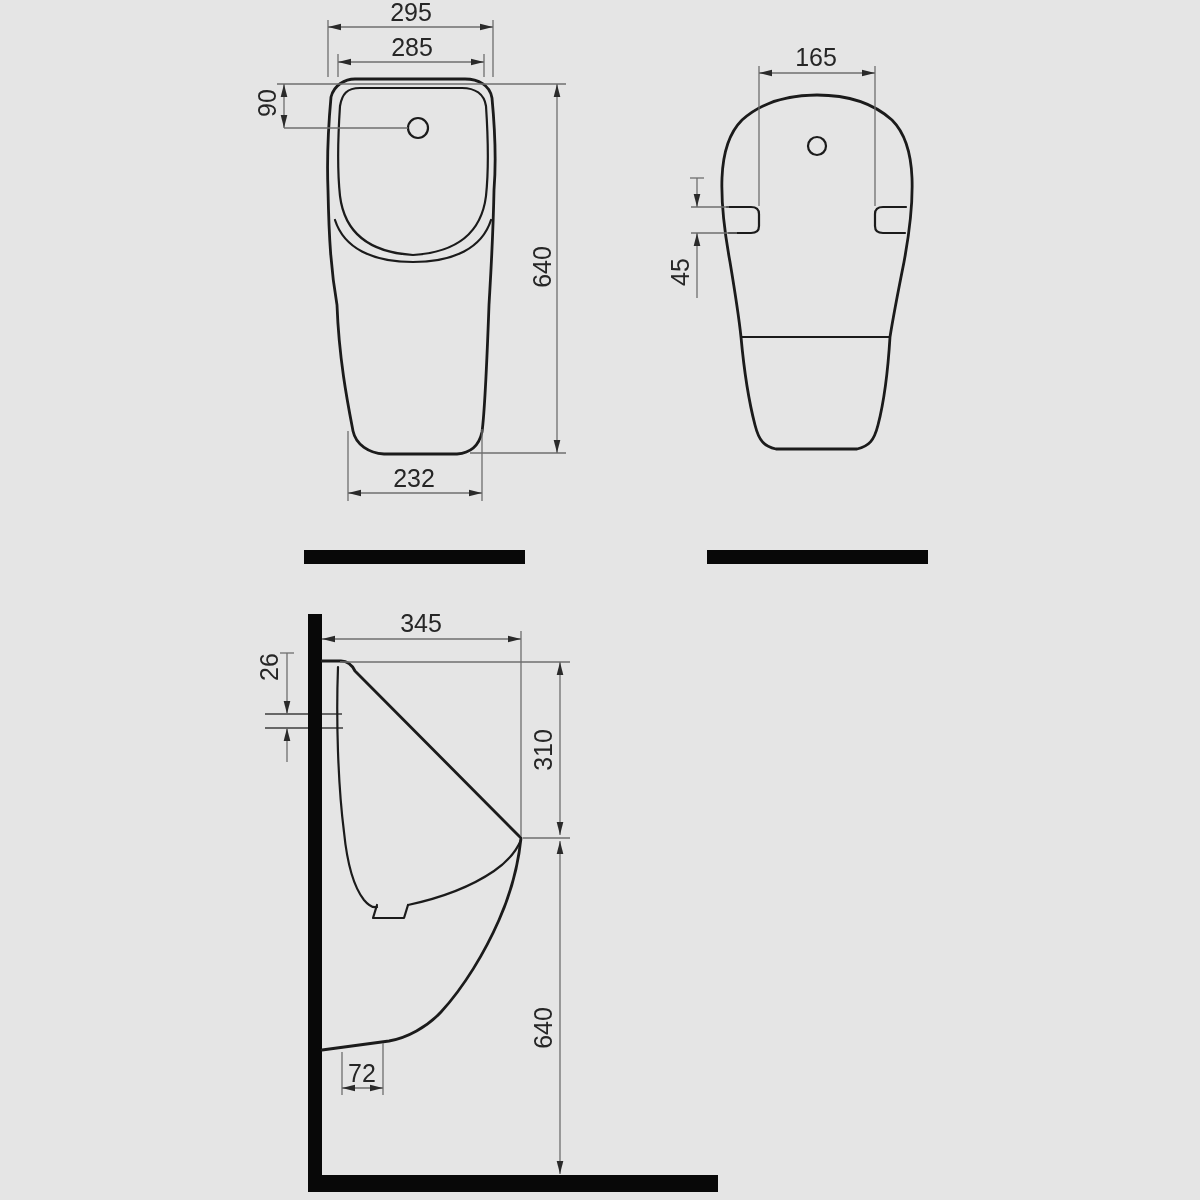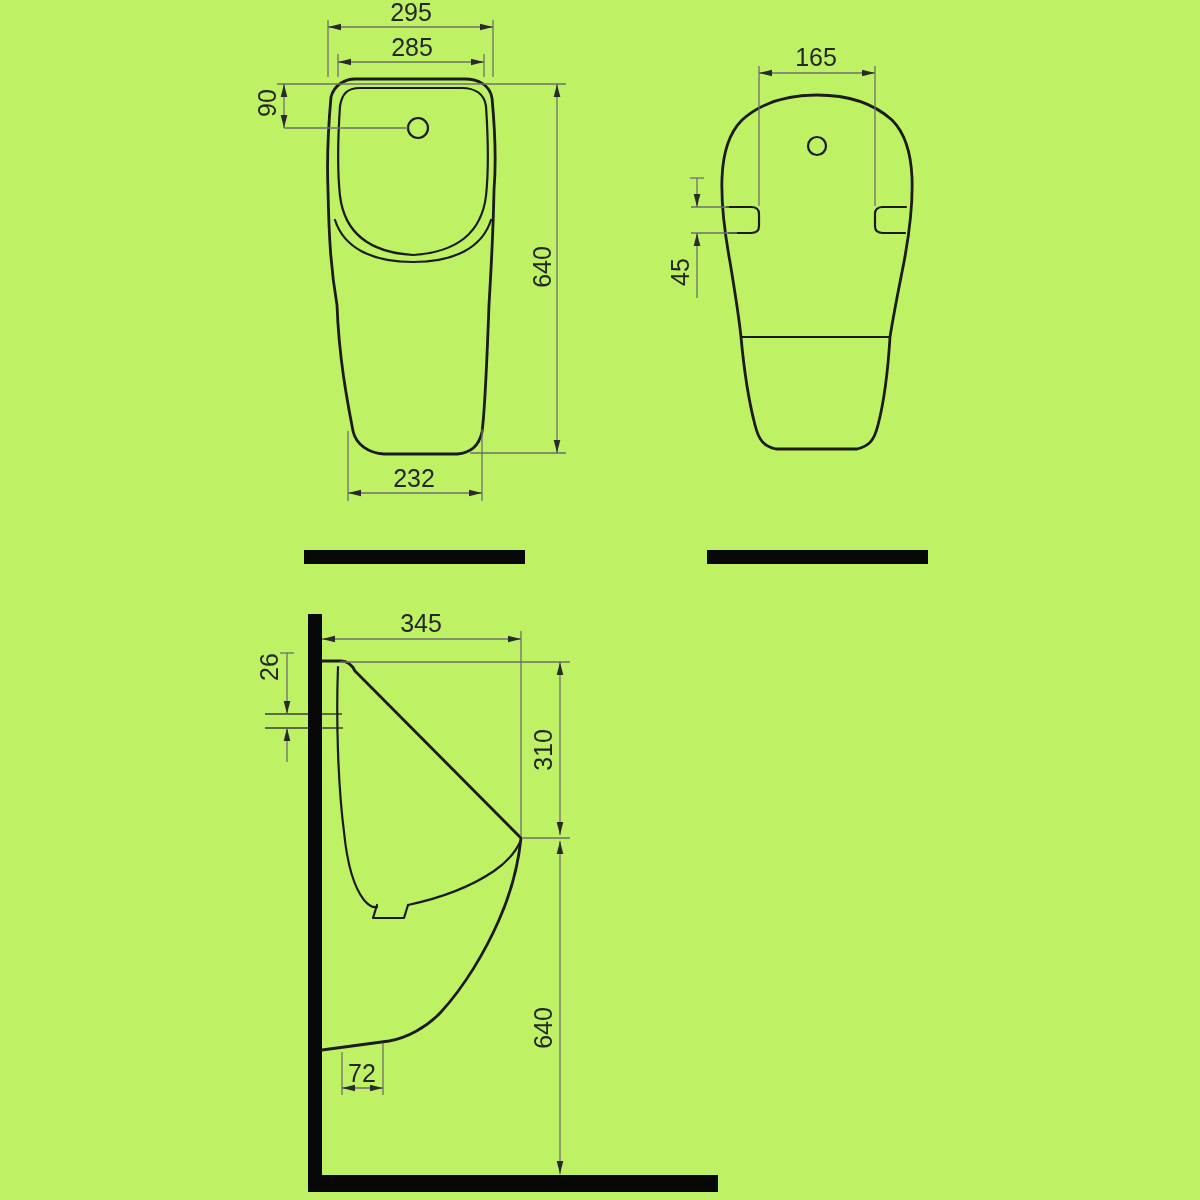--- a/index.html
+++ b/index.html
@@ -1,16 +1,16 @@
 <!DOCTYPE html>
 <html><head>
 <meta charset="utf-8">
 <style>
   html,body{margin:0;padding:0;background:#ffffff;}
-  .canvas{position:relative;width:1200px;height:1200px;background:#bef264;overflow:hidden;
+  .canvas{position:relative;width:1200px;height:1200px;background:#e5e5e5;overflow:hidden;
           font-family:"Liberation Sans", sans-serif;}
   svg{display:block;}
   .outline{fill:none;stroke:#1b1b1b;stroke-width:2.8;stroke-linecap:round;stroke-linejoin:round;}
   .outline-med{fill:none;stroke:#1b1b1b;stroke-width:2.2;stroke-linecap:round;stroke-linejoin:round;}
   .outline-thin{fill:none;stroke:#1b1b1b;stroke-width:1.8;stroke-linecap:butt;}
   .dim{fill:none;stroke:#6e6e6e;stroke-width:1.3;stroke-linecap:butt;}
   .dim-dark{fill:none;stroke:#3c3c3c;stroke-width:1.4;}
   .section{fill:#080808;stroke:none;}
   .dim-text{font-family:"Liberation Sans", sans-serif;font-size:25px;fill:#262626;}
 </style>

